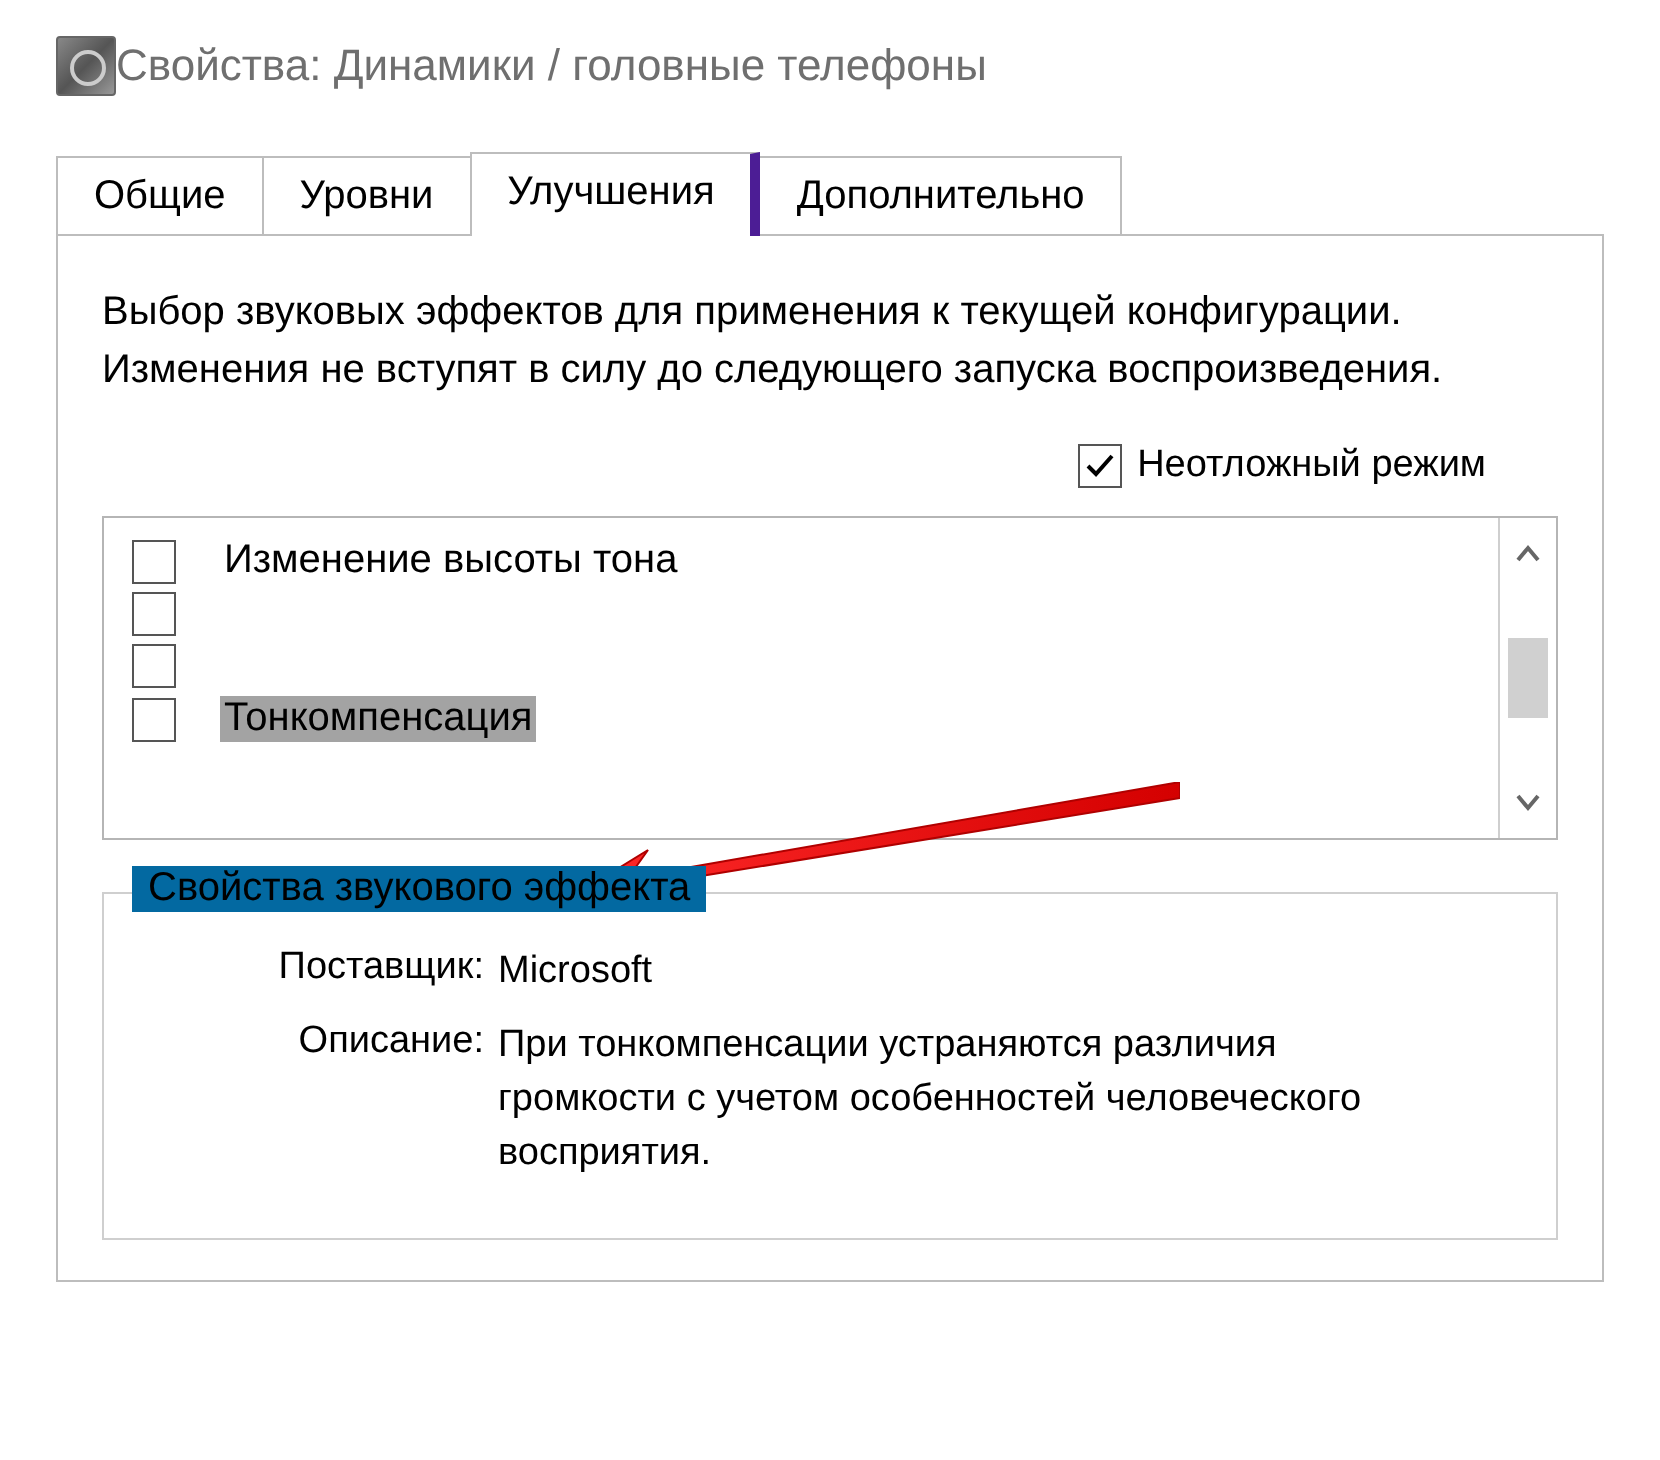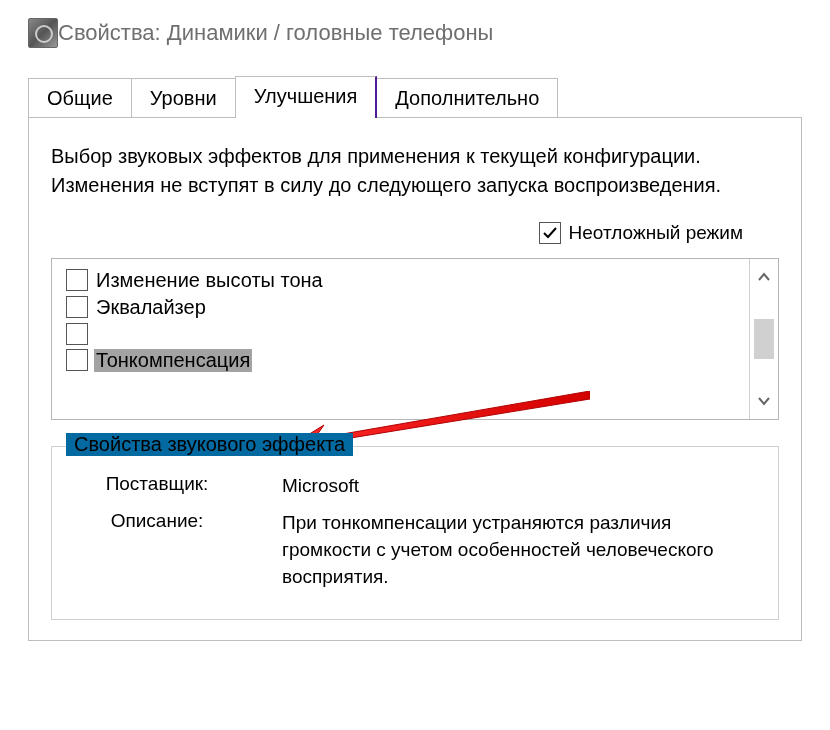--- a/index.html
+++ b/index.html
@@ -3,39 +3,39 @@
 <meta charset="utf-8">
 <style>
   html,body{margin:0;padding:0;width:830px;height:730px;background:#fff;font-family:"Segoe UI",Tahoma,sans-serif;font-size:19px;color:#000;overflow:hidden}
   .window{position:relative;width:830px;height:730px;box-sizing:border-box}
   .titlebar{display:flex;align-items:center;padding:18px 28px 10px 28px}
   .title-icon{width:28px;height:28px;background:linear-gradient(135deg,#888 0%,#555 50%,#999 100%);border:1px solid #666;border-radius:2px;position:relative}
   .title-icon::after{content:"";position:absolute;left:6px;top:6px;width:14px;height:14px;border:2px solid #ccc;border-radius:50%}
   .title-text{color:#6f6f6f;font-size:22px}
   .tabs{display:flex;align-items:flex-start;margin:18px 0 0 28px}
   .tab{padding:8px 18px;border:1px solid #bdbdbd;border-bottom:none;background:#fff;font-size:20px;cursor:pointer;position:relative;margin-right:-1px}
-  .tab[data-active="true"]{border-top:1px solid #bdbdbd;border-left:1px solid #bdbdbd;border-right:2px solid #4c1d95;z-index:2;margin-bottom:-1px;padding-top:8px;padding-bottom:10px}
+  .tab[data-active="true"]{border-top:1px solid #bdbdbd;border-left:1px solid #bdbdbd;border-right:5px solid #4c1d95;z-index:2;margin-bottom:-1px;padding-top:8px;padding-bottom:10px}
   .tab[data-active="false"]{top:2px}
   .tab-body{border:1px solid #bdbdbd;margin:0 28px;padding:24px 22px 20px 22px;position:relative}
   .desc{font-size:20px;line-height:1.45;margin-bottom:22px;max-width:690px}
   .urgent{display:flex;gap:8px;justify-content:flex-end;padding-right:36px;margin-bottom:14px}
   .chk{width:20px;height:20px;border:1px solid #555;display:inline-flex;align-items:center;justify-content:center;background:#fff;cursor:pointer}
   .chk svg{width:16px;height:16px}
   .listbox{border:1px solid #b5b5b5;height:160px;display:flex;position:relative}
   .list-items{flex:1;padding:8px 10px}
-  .effect-item{display:flex;gap:6px;padding:2px 4px;font-size:20px}
+  .effect-item{display:flex;align-items:center;gap:22px;padding:2px 4px;font-size:20px}
   .effect-item.sel .lbl{background:#a3a3a3}
   .lbl{padding:0 2px}
   .scrollcol{width:28px;display:flex;flex-direction:column;justify-content:space-between;border-left:1px solid #cfcfcf}
   .sbtn{height:36px;display:flex;align-items:center;justify-content:center;cursor:pointer;color:#555}
   .sthumb{height:40px;background:#d0d0d0;margin:0 4px}
   .fieldset{border:1px solid #cfcfcf;margin-top:26px;padding:16px 20px 18px 20px;position:relative}
   .legend{position:absolute;top:-14px;left:14px;background:#0369a1;padding:0 8px;font-size:20px}
   .prop-row{display:flex;margin:10px 0}
-  .prop-label{width:170px;text-align:center;padding-right:40px}
+  .prop-label{width:170px;text-align:right;padding-right:7px}
   .prop-val{flex:1;max-width:460px;line-height:1.42}
   .arrow{position:absolute;left:238px;top:132px;pointer-events:none}
 </style>
 </head>
 <body>
 
 <div class="window">
 
   <div class="titlebar">
     <span class="title-icon"></span>
@@ -63,21 +63,20 @@
     </div>
 
     <div class="listbox">
       <div class="list-items">
         <div class="effect-item">
           <span class="chk"></span>
           <span class="lbl">Изменение высоты тона</span>
         </div>
         <div class="effect-item">
           <span class="chk"></span>
-          <span class="lbl">Эквалайзер</span>
         </div>
         <div class="effect-item">
           <span class="chk"></span>
         </div>
         <div class="effect-item sel">
           <span class="chk"></span>
           <span class="lbl">Тонкомпенсация</span>
         </div>
       </div>
       <div class="scrollcol">

